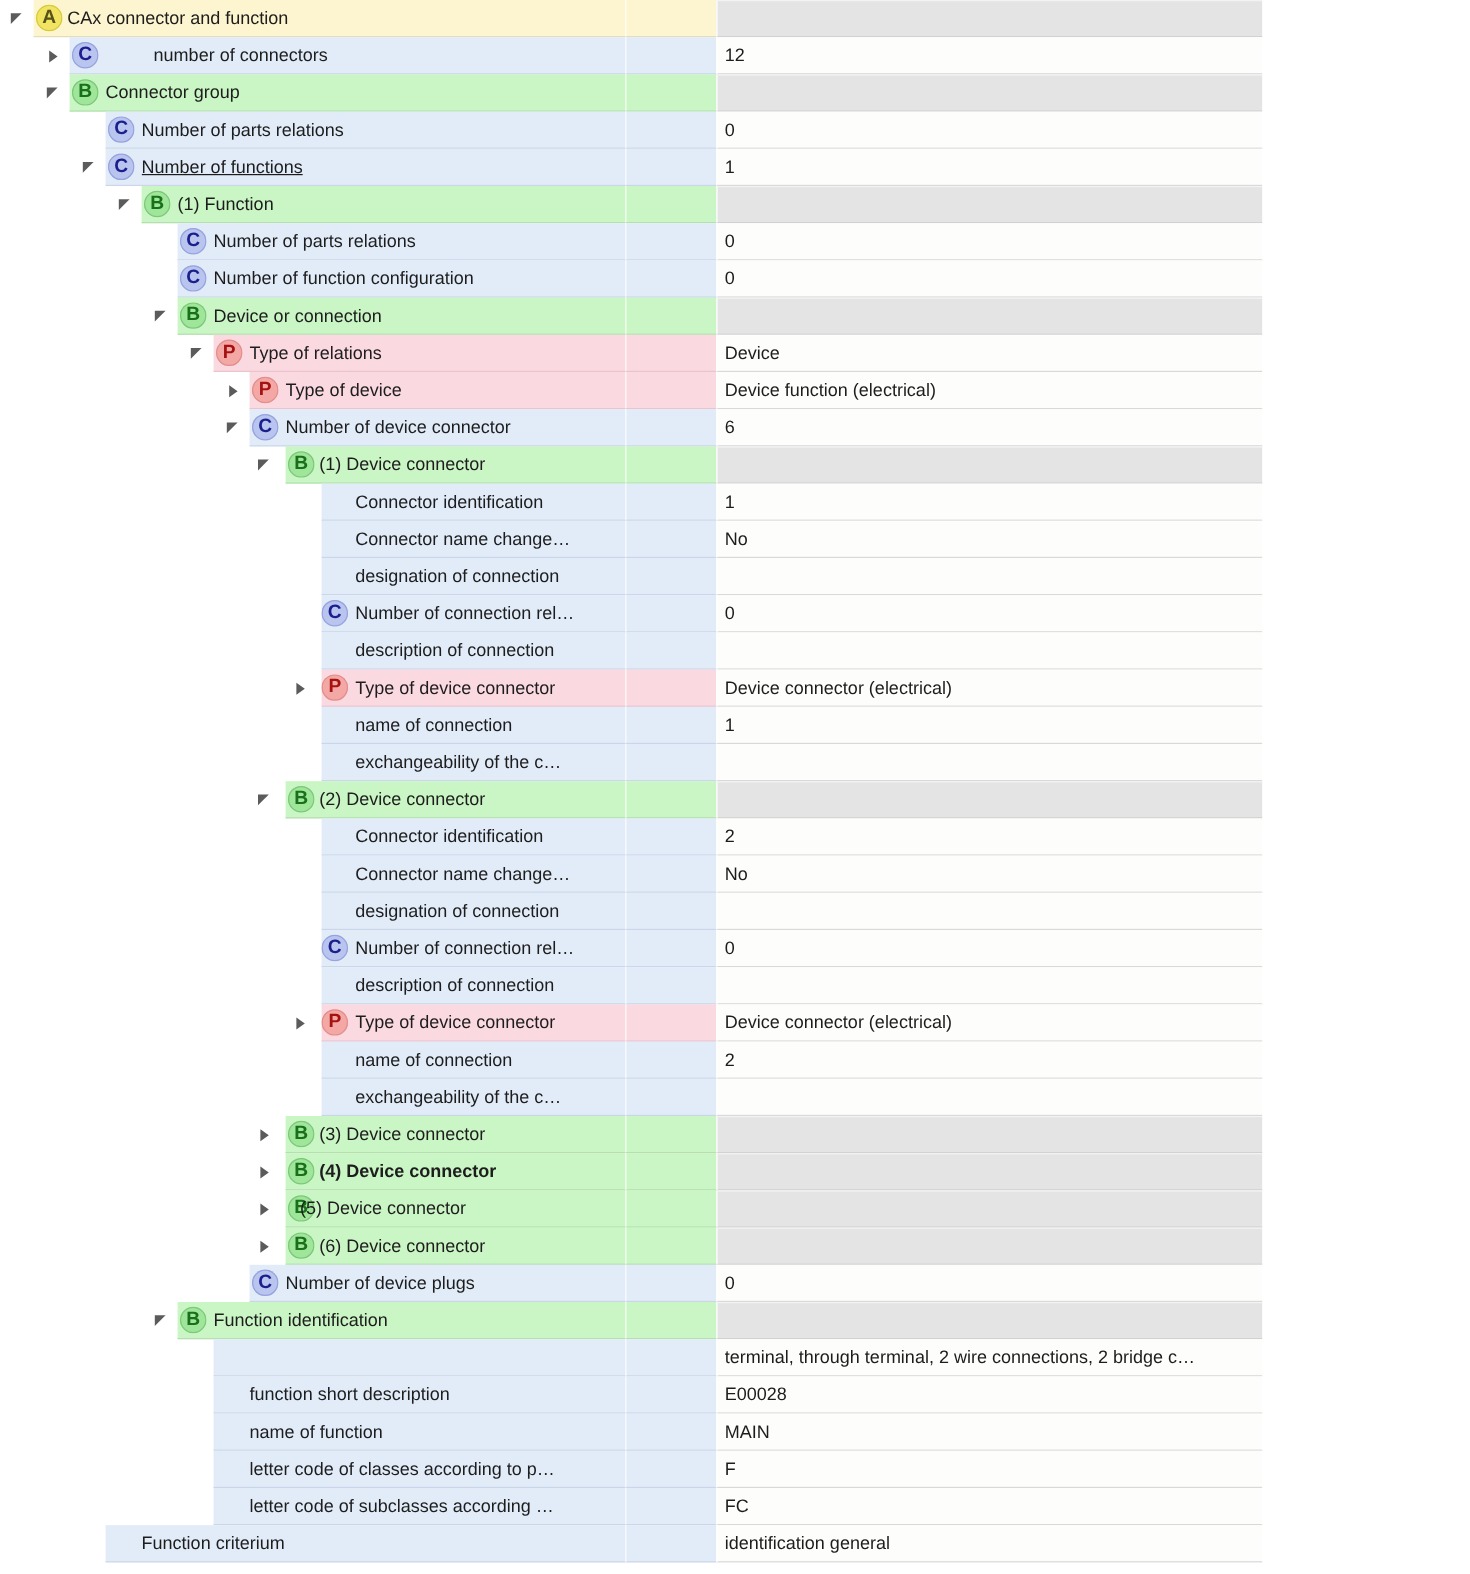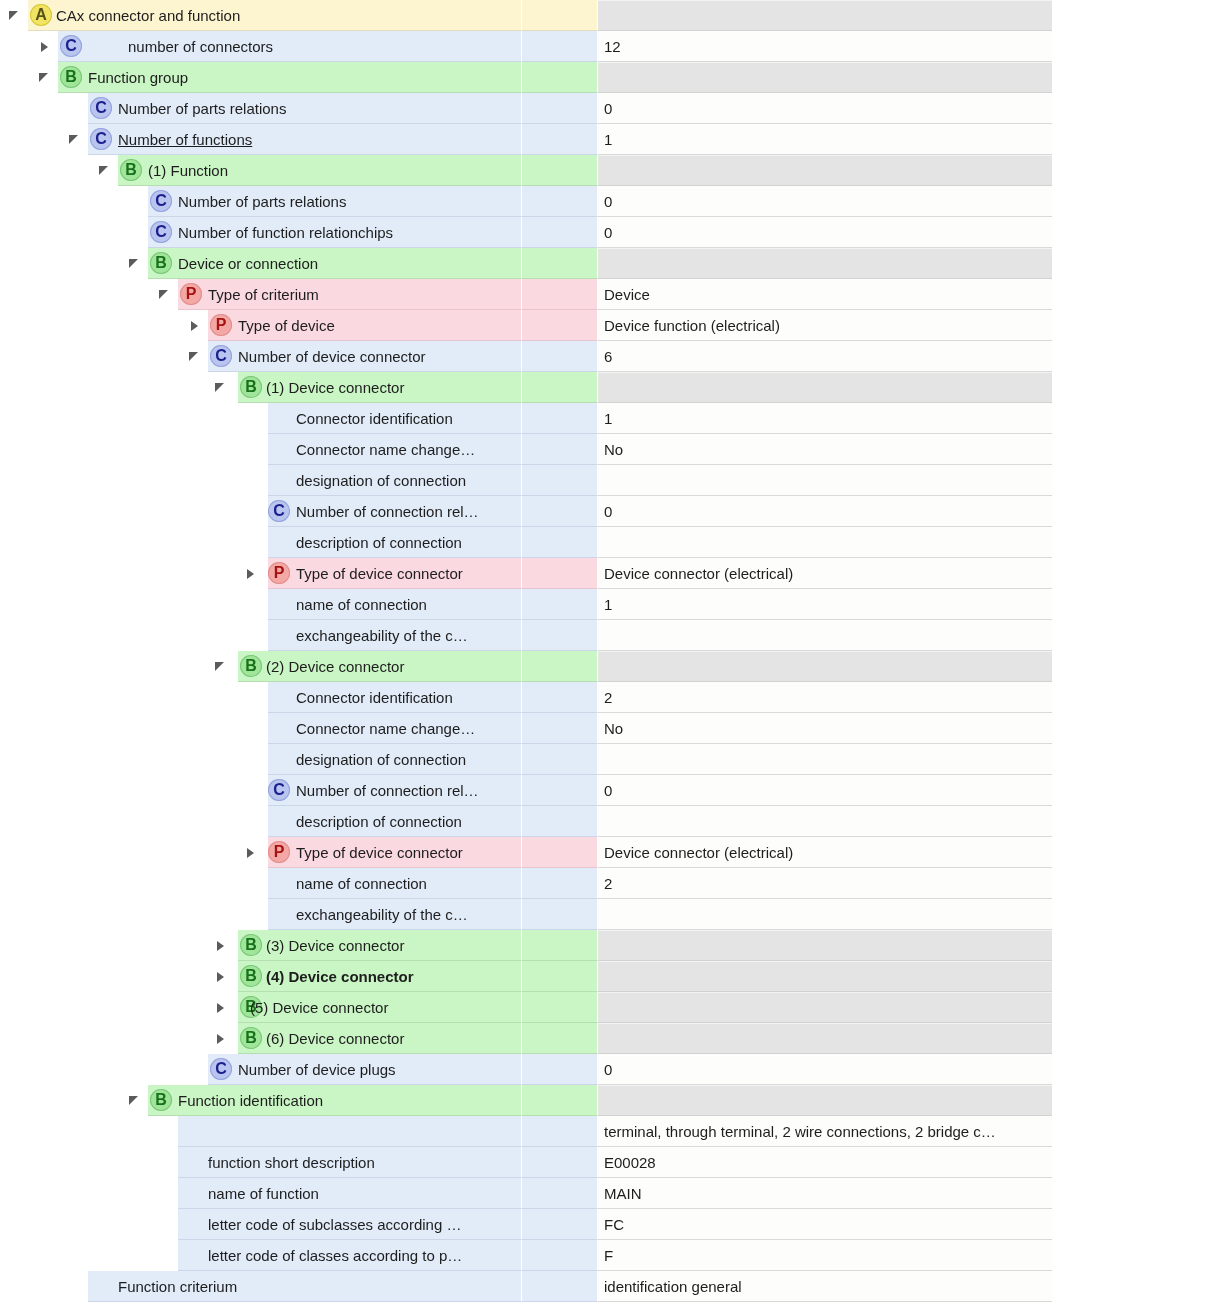--- a/index.html
+++ b/index.html
@@ -175,21 +175,21 @@
       </div>
       <div class="c-mid"></div>
       <div class="c-val">12</div>
       <div class="spacer-right"></div>
     </div>
     <div class="row kind-B grouprow">
       <div class="c-label">
         <div class="plate" style="left: 58px;"></div>
         <span class="exp open" style="left: 38px;"></span>
         <span class="badge badge-B" style="left: 60px;">B</span>
-        <span class="label-text" style="left: 88px;">Function group</span>
+        <span class="label-text" style="left: 88px;">Connector group</span>
       </div>
       <div class="c-mid"></div>
       <div class="c-val"></div>
       <div class="spacer-right"></div>
     </div>
     <div class="row kind-C">
       <div class="c-label">
         <div class="plate" style="left: 88px;"></div>
         <span class="badge badge-C" style="left: 90px;">C</span>
         <span class="label-text" style="left: 118px;">Number of parts relations</span>
@@ -227,21 +227,21 @@
         <span class="label-text" style="left: 178px;">Number of parts relations</span>
       </div>
       <div class="c-mid"></div>
       <div class="c-val">0</div>
       <div class="spacer-right"></div>
     </div>
     <div class="row kind-C">
       <div class="c-label">
         <div class="plate" style="left: 148px;"></div>
         <span class="badge badge-C" style="left: 150px;">C</span>
-        <span class="label-text" style="left: 178px;">Number of function relationchips</span>
+        <span class="label-text" style="left: 178px;">Number of function configuration</span>
       </div>
       <div class="c-mid"></div>
       <div class="c-val">0</div>
       <div class="spacer-right"></div>
     </div>
     <div class="row kind-B grouprow">
       <div class="c-label">
         <div class="plate" style="left: 148px;"></div>
         <span class="exp open" style="left: 128px;"></span>
         <span class="badge badge-B" style="left: 150px;">B</span>
@@ -249,21 +249,21 @@
       </div>
       <div class="c-mid"></div>
       <div class="c-val"></div>
       <div class="spacer-right"></div>
     </div>
     <div class="row kind-P">
       <div class="c-label">
         <div class="plate" style="left: 178px;"></div>
         <span class="exp open" style="left: 158px;"></span>
         <span class="badge badge-P" style="left: 180px;">P</span>
-        <span class="label-text" style="left: 208px;">Type of criterium</span>
+        <span class="label-text" style="left: 208px;">Type of relations</span>
       </div>
       <div class="c-mid"></div>
       <div class="c-val">Device</div>
       <div class="spacer-right"></div>
     </div>
     <div class="row kind-P">
       <div class="c-label">
         <div class="plate" style="left: 208px;"></div>
         <span class="exp closed" style="left: 188px;"></span>
         <span class="badge badge-P" style="left: 210px;">P</span>
@@ -543,33 +543,33 @@
         <div class="plate" style="left: 178px;"></div>
         <span class="label-text" style="left: 208px;">name of function</span>
       </div>
       <div class="c-mid"></div>
       <div class="c-val">MAIN</div>
       <div class="spacer-right"></div>
     </div>
     <div class="row kind-N">
       <div class="c-label">
         <div class="plate" style="left: 178px;"></div>
+        <span class="label-text" style="left: 208px;">letter code of classes according to p…</span>
+      </div>
+      <div class="c-mid"></div>
+      <div class="c-val">F</div>
+      <div class="spacer-right"></div>
+    </div>
+    <div class="row kind-N">
+      <div class="c-label">
+        <div class="plate" style="left: 178px;"></div>
         <span class="label-text" style="left: 208px;">letter code of subclasses according …</span>
       </div>
       <div class="c-mid"></div>
       <div class="c-val">FC</div>
-      <div class="spacer-right"></div>
-    </div>
-    <div class="row kind-N">
-      <div class="c-label">
-        <div class="plate" style="left: 178px;"></div>
-        <span class="label-text" style="left: 208px;">letter code of classes according to p…</span>
-      </div>
-      <div class="c-mid"></div>
-      <div class="c-val">F</div>
       <div class="spacer-right"></div>
     </div>
     <div class="row kind-N">
       <div class="c-label">
         <div class="plate" style="left: 88px;"></div>
         <span class="label-text" style="left: 118px;">Function criterium</span>
       </div>
       <div class="c-mid"></div>
       <div class="c-val">identification general</div>
       <div class="spacer-right"></div>

